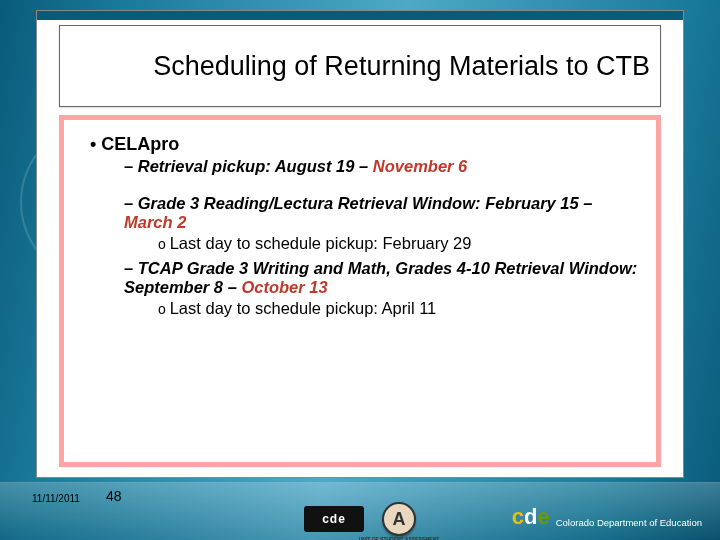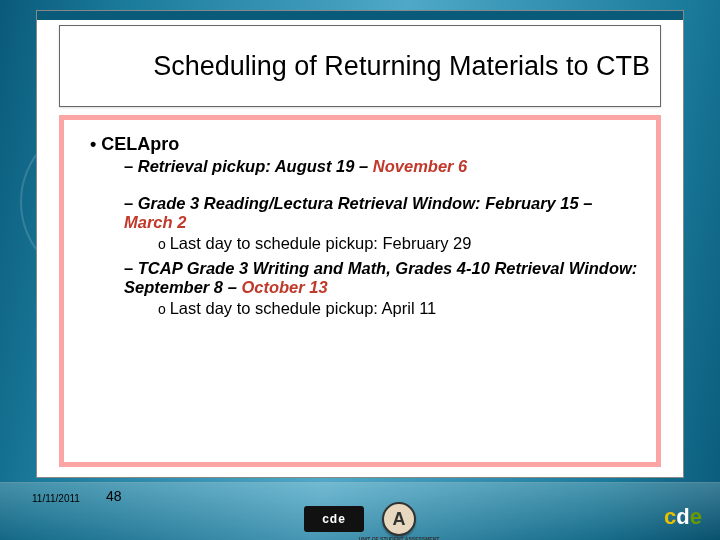--- a/index.html
+++ b/index.html
@@ -171,14 +171,15 @@
   <div class="logos">
     <div class="logo-cde-small">cde</div>
     <div class="logo-a">
       <span>A</span>
       <span class="sub">UNIT OF STUDENT ASSESSMENT</span>
     </div>
   </div>
 
   <div class="cde-right">
     <span class="mark"><span class="c">c</span><span class="d">d</span><span class="e">e</span></span>
+    <span class="tag">Colorado Department of Education</span>
   </div>
 </div>
 
 </body></html>

